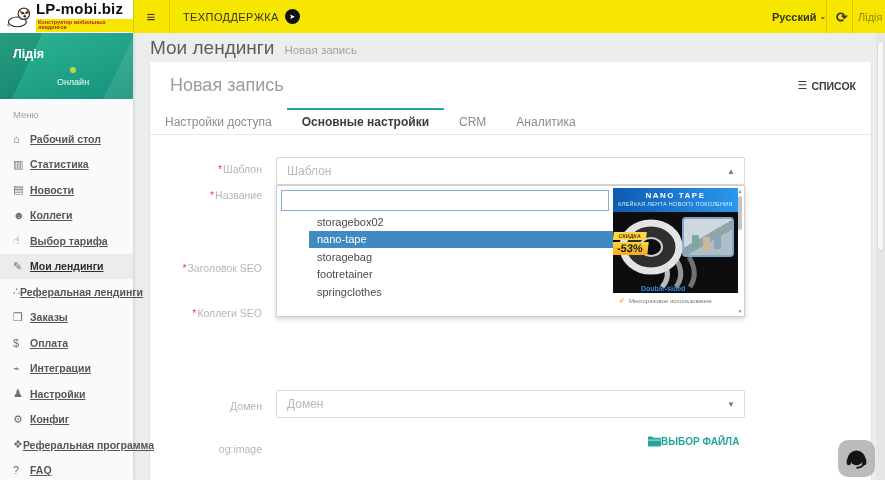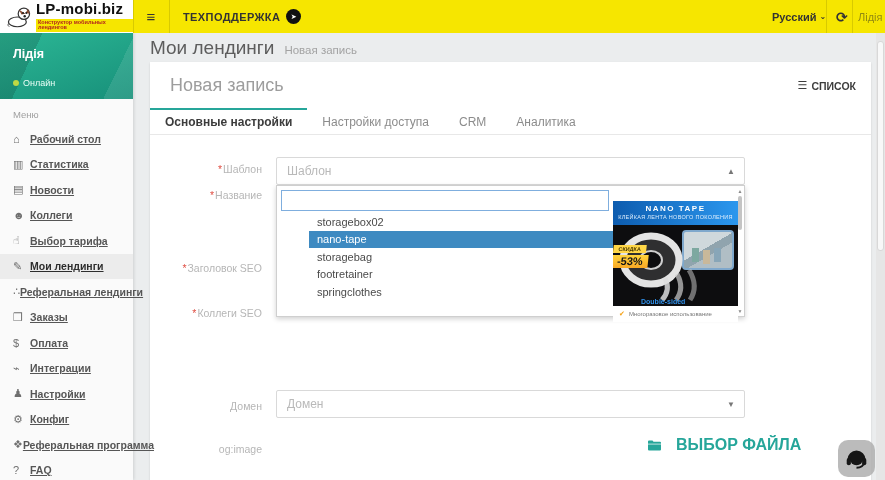--- a/index.html
+++ b/index.html
@@ -9,35 +9,35 @@
   
   .topbar { position:absolute; top:0; left:0; width:885px; height:33px; background:#f6e600; z-index:30; }
   .logo { position:absolute; left:0; top:0; width:133px; height:33px; background:#fff; display:flex; align-items:center; padding-left:6px; }
   .logo-dog { width:26px; height:24px; flex:0 0 auto; }
   .logo-txt { margin-left:4px; line-height:1; }
   .logo-title { font-size:15px; font-weight:bold; color:#111; letter-spacing:.2px; }
   .logo-sub { font-size:5.5px; color:#b3261e; background:#f6e600; padding:1px 2px; margin-top:2px; display:inline-block; font-weight:bold; }
   .tb-item { position:absolute; top:0; height:33px; display:flex; align-items:center; color:#333; }
   .tb-divider { position:absolute; top:0; width:1px; height:33px; background:rgba(0,0,0,.12); }
   .hamburger { left:136px; width:30px; justify-content:center; font-size:15px; font-weight:bold; cursor:pointer; }
-  .support { left:183px; gap:6px; font-size:11px; font-weight:bold; letter-spacing:.4px; cursor:pointer; }
+  .support { left:183px; gap:6px; font-size:11px; font-weight:normal; letter-spacing:.4px; cursor:pointer; }
   .tg-circle { width:15px; height:15px; border-radius:50%; background:#111; color:#fff; font-size:7px; display:flex; align-items:center; justify-content:center; }
   .lang { left:772px; font-size:11px; font-weight:bold; gap:3px; cursor:pointer; }
   .lang .caret { font-size:8px; }
   .refresh { left:836px; font-size:14px; font-weight:bold; cursor:pointer; }
   .tb-user { left:858px; font-size:11px; color:rgba(60,60,30,.55); cursor:pointer; }
 
   
   .sidebar { position:absolute; top:33px; left:0; width:133px; bottom:0; background:#fafafa; box-shadow:1px 0 3px rgba(0,0,0,.12); z-index:20; }
   .user-panel { height:66px; background:
       linear-gradient(115deg, rgba(0,0,0,.14) 0 26%, rgba(0,0,0,0) 26%),
       linear-gradient(296deg, rgba(255,255,255,.10) 0 18%, rgba(255,255,255,0) 18%),
       linear-gradient(160deg, #2cb795, #17907a); padding:14px 0 0 13px; }
   .user-name { color:#fff; font-size:12.5px; font-weight:bold; }
-  .user-status { display:flex; align-items:center; gap:4px; margin-top:17px; }
+  .user-status { display:flex; align-items:center; gap:4px; margin-top:6px;flex-direction:column; }
   .status-dot { width:6px; height:6px; border-radius:50%; background:#c0d944; }
   .status-txt { color:#eafff7; font-size:9px; }
   .menu-label { font-size:9.5px; color:#a0a0a0; padding:10px 0 4px 13px; }
   .menu { margin-top:2px; }
   .mi { display:flex; align-items:center; height:25.5px; padding-left:13px; cursor:pointer; }
   .mi .ic { width:17px; font-size:11px; color:#6f6f6f; text-align:left; }
   .mi .lb { font-size:10.5px; color:#565656; font-weight:bold; white-space:nowrap;text-decoration:underline; }
   .mi.active { background:#ececec; }
   .mi.active .lb { color:#2e2e2e; }
 
@@ -67,40 +67,40 @@
   .dd-search { position:absolute; left:4px; top:4px; width:328px; height:21px; border:1px solid #7faede; outline:none; padding:0 4px; font-size:11px; }
   .dd-opts { position:absolute; left:0; top:27px; width:336px; bottom:0; overflow:hidden;padding-left:32px; }
   .opt { height:17.5px; display:flex; align-items:center; padding-left:8px; font-size:11px; color:#4a4a4a; cursor:pointer; }
   .opt.selected { background:#3e8ac1; color:#fff; }
   .dd-scroll { position:absolute; right:1px; top:2px; bottom:2px; width:6px; }
   .dd-scroll .arr { position:absolute; left:0; width:6px; font-size:5px; color:#888; text-align:center; }
   .dd-thumb { position:absolute; left:1px; top:8px; width:4px; height:34px; background:#c4c4c4; border-radius:2px; }
 
   
   .pv { position:absolute; left:336px; top:2px; width:125px; height:121px; cursor:pointer; }
-  .pv-head { height:24px; background:linear-gradient(90deg,#0d5caf,#2b97ee); text-align:center; padding-top:3px;margin-top:13px; }
+  .pv-head { height:24px; background:linear-gradient(90deg,#0d5caf,#2b97ee); text-align:center; padding-top:3px; }
   .pv-title { font-size:8px; font-weight:bold; color:#fff; letter-spacing:1.5px; }
   .pv-sub { font-size:5.5px; color:#dcedfd; letter-spacing:.3px; margin-top:1px; }
   .pv-body { position:relative; height:81px; background:#0d0d0f; overflow:hidden; }
   .badge { position:absolute; left:0; top:12px; transform:skewX(-6deg); z-index:2; }
   .badge-top { font-size:5.5px; font-weight:bold; color:#4a3800; background:#ffd747; padding:1px 5px; display:inline-block; }
   .badge-val { font-size:11px; font-weight:900; color:#161616; background:linear-gradient(#ffd43b,#f9a825); padding:0 5px 1px; }
   .inset { position:absolute; right:4px; top:5px; width:52px; height:40px; border:2px solid #7fa8cc; border-radius:4px;
       background:linear-gradient(150deg,#cfd8dc 0 45%, #90a4ae 45% 60%, #b0bec5 60%); }
   .inset span { position:absolute; bottom:6px; left:8px; width:7px; height:14px; background:#7da8a0; box-shadow:11px 2px 0 #c9b89a, 22px 0 0 #88a6b8; }
   .pv-roll { position:absolute; left:2px; bottom:2px; }
   .pv-caption { position:absolute; left:28px; bottom:1px; font-size:7px; font-weight:bold; color:#2f8fe8; }
   .pv-foot { height:16px; background:#fff; display:flex; align-items:center; gap:4px; padding-left:6px; }
   .pv-check { color:#f5a31a; font-size:7px; }
   .pv-feature { font-size:6px; color:#777; }
 
   
   .underline-input { position:absolute; left:126px; width:366px; height:22px; border:none; border-bottom:1px solid #cfcfcf; font-size:12.5px; color:#444; outline:none; }
   .underline-input::placeholder { color:#aeaeae; }
-  .file-btn { position:absolute; display:flex; align-items:center; gap:15px; color:#26a69a; font-size:16px; font-weight:bold; cursor:pointer;text-align:right; }
+  .file-btn { position:absolute; display:flex; align-items:center; gap:0; color:#26a69a; font-size:10px; font-weight:bold; cursor:pointer;text-align:right; }
 
   
   .page-scroll { position:absolute; right:0; top:33px; width:9px; bottom:0; background:#e6e6e6; z-index:40; }
   .page-thumb { position:absolute; left:1px; top:8px; width:7px; height:210px; background:#f8f8f8; border:1px solid #d8d8d8; border-radius:3px; }
   .headset { position:absolute; right:10px; bottom:3px; width:37px; height:37px; border-radius:10px; background:rgba(175,175,175,.85); display:flex; align-items:center; justify-content:center; z-index:50; cursor:pointer; }
 </style>
 </head>
 <body>
 
 <div class="topbar">
@@ -213,22 +213,22 @@
   </div>
 
   <div class="card">
     <div class="card-title">Новая запись</div>
     <div class="list-btn">
       <span class="ic">☰</span>
       <span>СПИСОК</span>
     </div>
 
     <div class="tabs">
+      <div class="tab">Настройки доступа</div>
       <div class="tab active">Основные настройки</div>
-      <div class="tab">Настройки доступа</div>
       <div class="tab">CRM</div>
       <div class="tab">Аналитика</div>
     </div>
 
     <div class="flabel req" style="top:101px">Шаблон</div>
     <div class="flabel req" style="top:127px">Название</div>
     <div class="flabel req" style="top:200px">Заголовок SEO</div>
     <div class="flabel req" style="top:245px">Коллеги SEO</div>
     <div class="flabel" style="top:338px">Домен</div>
     <div class="flabel" style="top:381px">og:image</div>

